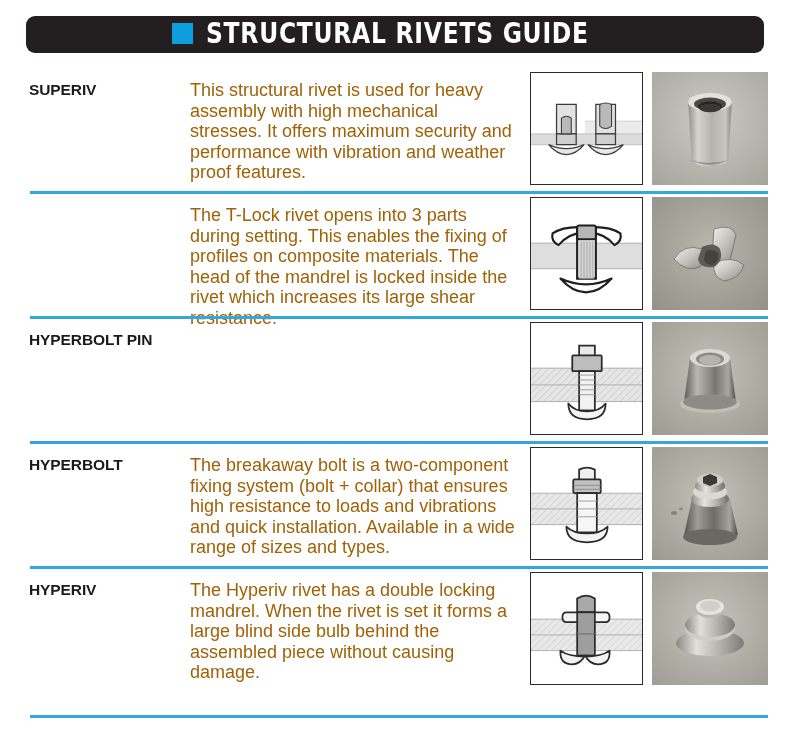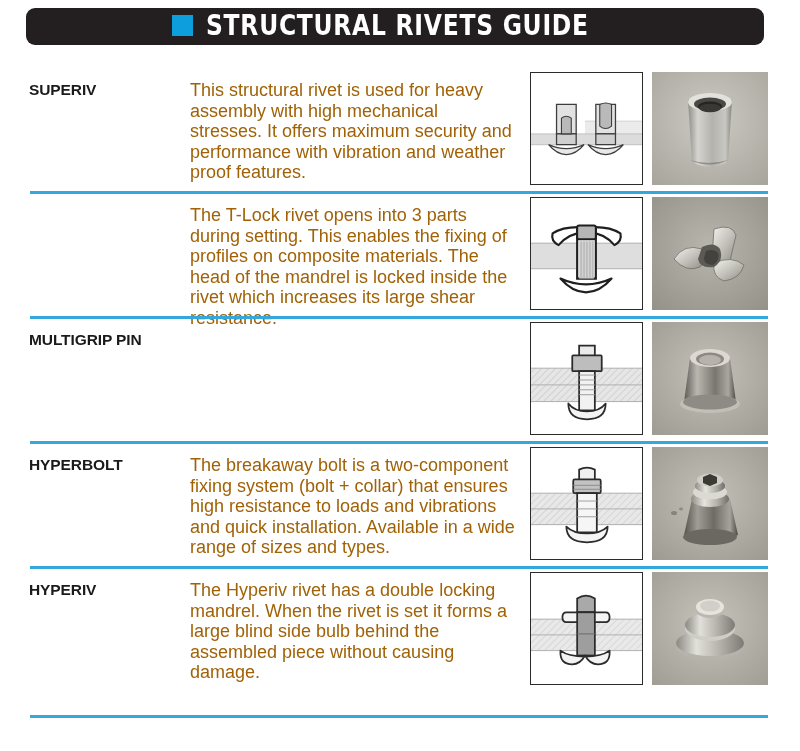--- a/index.html
+++ b/index.html
@@ -14,21 +14,21 @@
     font-family: "Liberation Sans", sans-serif;
     color: #1a1a1a;
     overflow: hidden;
     position: relative;
   }
 
   
   .header-wrap {
     position: absolute;
     left: 26px;
-    top: 8px;
+    top: 16px;
     width: 738px;
     height: 37px;
   }
   .header-bar {
     width: 100%;
     height: 100%;
     background: #231f20;
     border-radius: 9px;
     display: flex;
     align-items: center;
@@ -270,21 +270,21 @@
           <path d="M50 50 q12 -6 18 2 q4 12 -6 18 q-14 2 -16 -8 z" fill="#5c5a54"></path>
           <path d="M54 54 q8 -3 12 2 q2 8 -5 12 q-9 0 -9 -7 z" fill="#44423d"></path>
         </svg>
       </div>
     </div>
   </div>
 
   <div class="row">
     <div class="divider"></div>
     <div class="row-inner">
-      <div class="rivet-name">MULTIGRIP PIN</div>
+      <div class="rivet-name">HYPERBOLT PIN</div>
 
       <div class="diagram-box">
         <svg viewBox="0 0 113 113" xmlns="http://www.w3.org/2000/svg">
           <defs>
             <pattern id="hatch3" width="5" height="5" patternTransform="rotate(45)" patternUnits="userSpaceOnUse">
               <rect width="5" height="5" fill="#e6e6e6"></rect>
               <line x1="0" y1="0" x2="0" y2="5" stroke="#bdbdbd" stroke-width="1"></line>
             </pattern>
           </defs>
           <rect x="0" y="0" width="113" height="113" fill="#ffffff"></rect>

